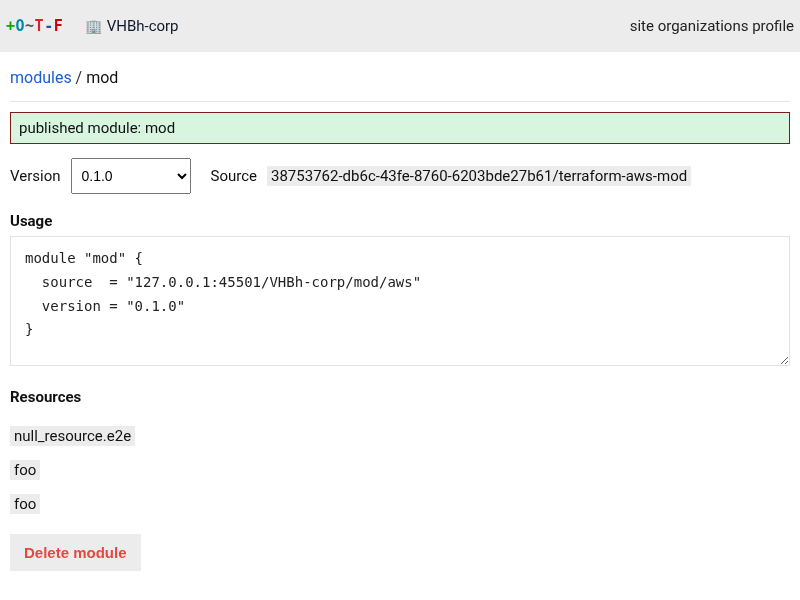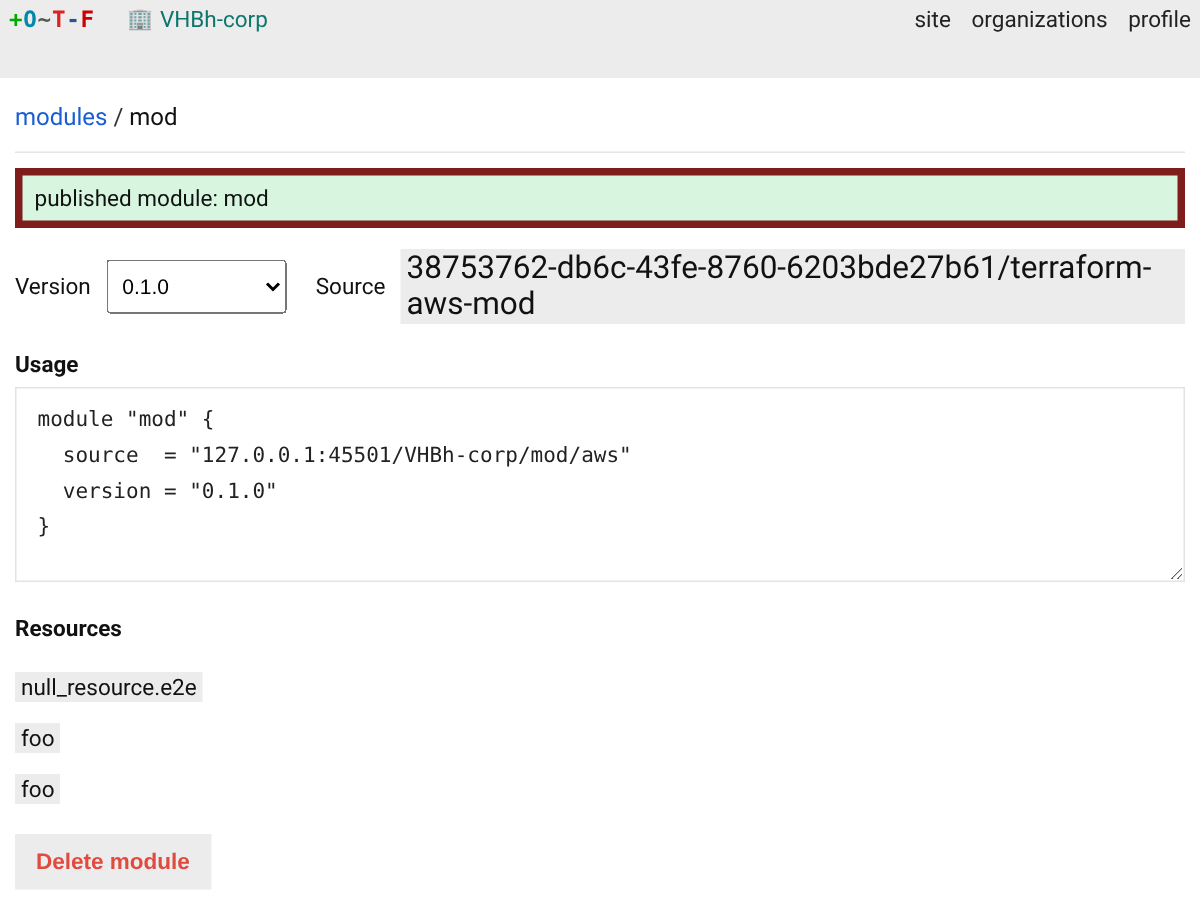--- a/index.html
+++ b/index.html
@@ -8,66 +8,65 @@
     font-family: -apple-system, BlinkMacSystemFont, "Segoe UI", Roboto, Helvetica, Arial, sans-serif;
     font-size: 15px;
     color: #111;
     background: #fff;
     width: 800px;
     height: 600px;
     overflow: hidden;
   }
   .topbar {
     display: flex;
-    align-items: flex-start;
+    align-items: center;
     background: #ececec;
     height: 52px;
-    padding: 4px 6px;
+    padding: 16px 6px;
     font-size: 15px;
   }
   .logo { font-family: ui-monospace, Menlo, Consolas, monospace; font-weight: bold; letter-spacing: 0.5px; }
   .logo .plus { color: #0a0; }
   .logo .o    { color: #08a; }
   .logo .tilde{ color: #555; }
   .logo .t    { color: #d22; }
   .logo .dash2{ color: #259; }
   .logo .f    { color: #c00; }
   .org-icon { margin-left: 22px; margin-right: 4px; font-size: 14px; color: #333; }
-  .org-name { color: #0f766e; }
+  .org-name { color: #0f172a; }
   .spacer { flex: 1; }
   .nav a {
-    margin-left: 10px;
     color: #222;
     text-decoration: none;
     font-size: 15px;
     cursor: pointer;
   }
   .main { padding: 10px 10px 16px 10px; }
   .breadcrumb { font-size: 16px; margin: 6px 0 14px 0; }
   .breadcrumb a { color: #1a5fd1; text-decoration: none; cursor: pointer; }
   .breadcrumb .sep { color: #333; }
   .breadcrumb .current { color: #111; }
   hr.thin { border: none; border-top: 1px solid #e5e5e5; margin: 0 0 10px 0; }
   .flash {
     background: #d7f5df;
-    border: 5px solid #7f1d1d;
+    border: 1px solid #7f1d1d;
     padding: 6px 8px;
     margin-bottom: 14px;
     font-size: 15px;
   }
   .row { display: flex; align-items: center; gap: 10px; margin-bottom: 8px; }
   .label { font-size: 15px; }
   select.version {
     height: 36px;
     font-size: 14px;
     padding: 2px 6px;
     min-width: 120px;
   }
   .source-label { margin-left: 10px; text-align: right; }
-  .source-path { background: #ececec; padding: 1px 4px; font-size: 21px; }
+  .source-path { background: #ececec; padding: 1px 4px; font-size: 15px; }
   h4.section { margin: 18px 0 6px 0; font-size: 15px; font-weight: 700; }
   textarea.usage {
     width: 100%;
     height: 130px;
     border: 1px solid #e3e3e3;
     font-family: ui-monospace, Menlo, Consolas, monospace;
     font-size: 14px;
     padding: 10px 14px;
     line-height: 1.7;
     resize: both;

